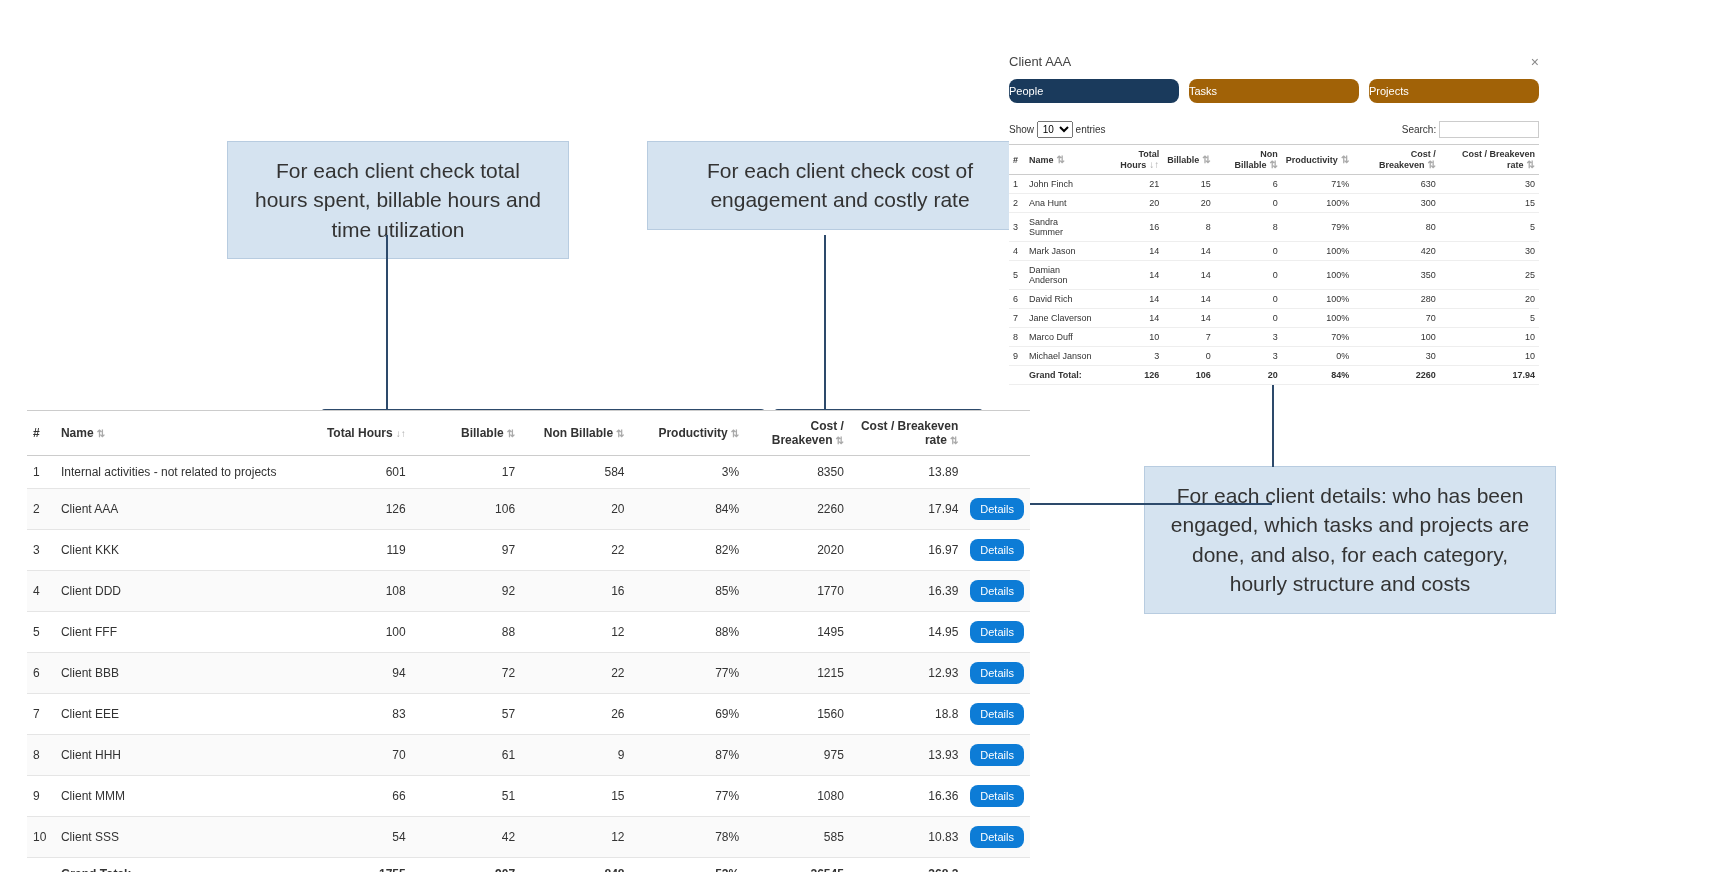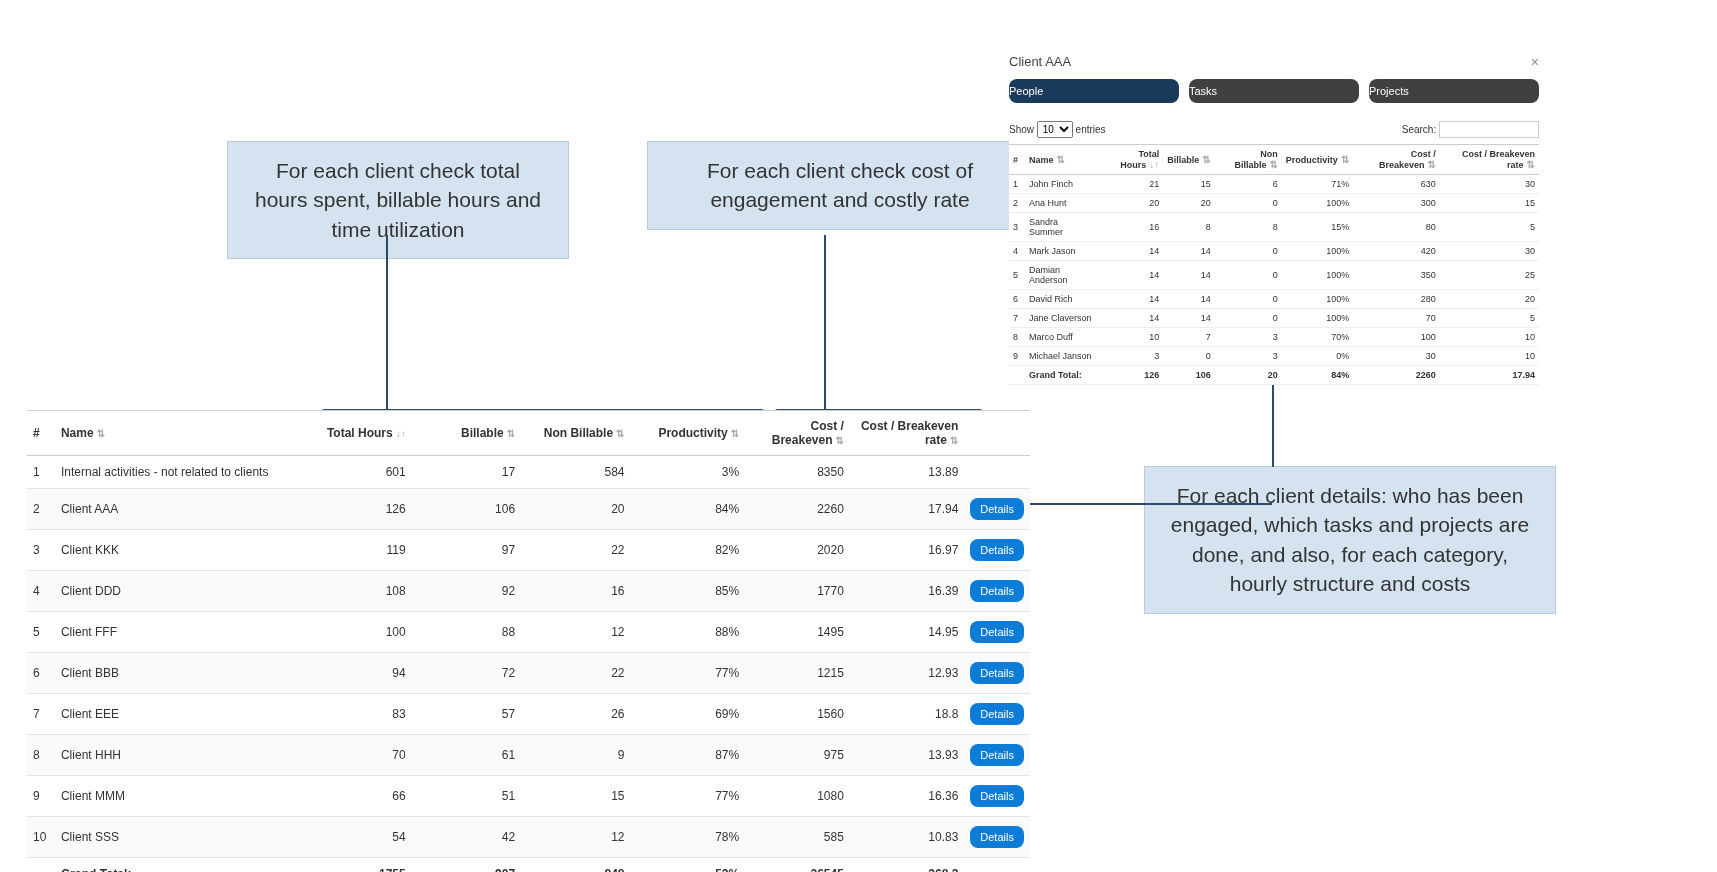--- a/index.html
+++ b/index.html
@@ -86,21 +86,21 @@
 .tab-btn {
   flex: 1;
   padding: 6px 0;
   text-align: left;
   color: #fff;
   font-size: 11px;
   border-radius: 8px;
   cursor: pointer;
 }
 .tab-active { background: #1a3a5c; }
-.tab-inactive { background: #404040; }
+.tab-inactive { background: #a16207; }
 .detail-controls { display: flex; justify-content: space-between; align-items: flex-end; margin-bottom: 6px; font-size: 10px; }
 .detail-controls select { font-size: 10px; padding: 1px; }
 .detail-controls input { border: 1px solid #ccc; padding: 2px 4px; font-size: 10px; width: 100px; }
 .detail-table {
   width: 100%;
   border-collapse: collapse;
   font-size: 9px;
 }
 .detail-table th {
   border-bottom: 1px solid #ccc;
@@ -143,21 +143,21 @@
       <th class="num" style="width:110px"><span>Billable</span><span class="sort-icon">⇅</span></th>
       <th class="num" style="width:110px"><span>Non Billable</span><span class="sort-icon">⇅</span></th>
       <th class="num" style="width:115px"><span>Productivity</span><span class="sort-icon">⇅</span></th>
       <th class="num" style="width:105px"><span>Cost / Breakeven</span><span class="sort-icon">⇅</span></th>
       <th class="num" style="width:115px"><span>Cost / Breakeven rate</span><span class="sort-icon">⇅</span></th>
       <th style="width:50px"></th>
     </tr>
   </thead>
   <tbody id="maintbody"><tr>
         <td>1</td>
-        <td>Internal activities - not related to clients</td>
+        <td>Internal activities - not related to projects</td>
         <td class="num">601</td>
         <td class="num">17</td>
         <td class="num">584</td>
         <td class="num">3%</td>
         <td class="num">8350</td>
         <td class="num">13.89</td>
         <td></td>
       </tr><tr>
         <td>2</td>
         <td>Client AAA</td>
@@ -313,21 +313,21 @@
           <td class="num">0</td>
           <td class="num">100%</td>
           <td class="num">300</td>
           <td class="num">15</td>
         </tr><tr>
           <td>3</td>
           <td>Sandra Summer</td>
           <td class="num">16</td>
           <td class="num">8</td>
           <td class="num">8</td>
-          <td class="num">15%</td>
+          <td class="num">79%</td>
           <td class="num">80</td>
           <td class="num">5</td>
         </tr><tr>
           <td>4</td>
           <td>Mark Jason</td>
           <td class="num">14</td>
           <td class="num">14</td>
           <td class="num">0</td>
           <td class="num">100%</td>
           <td class="num">420</td>

